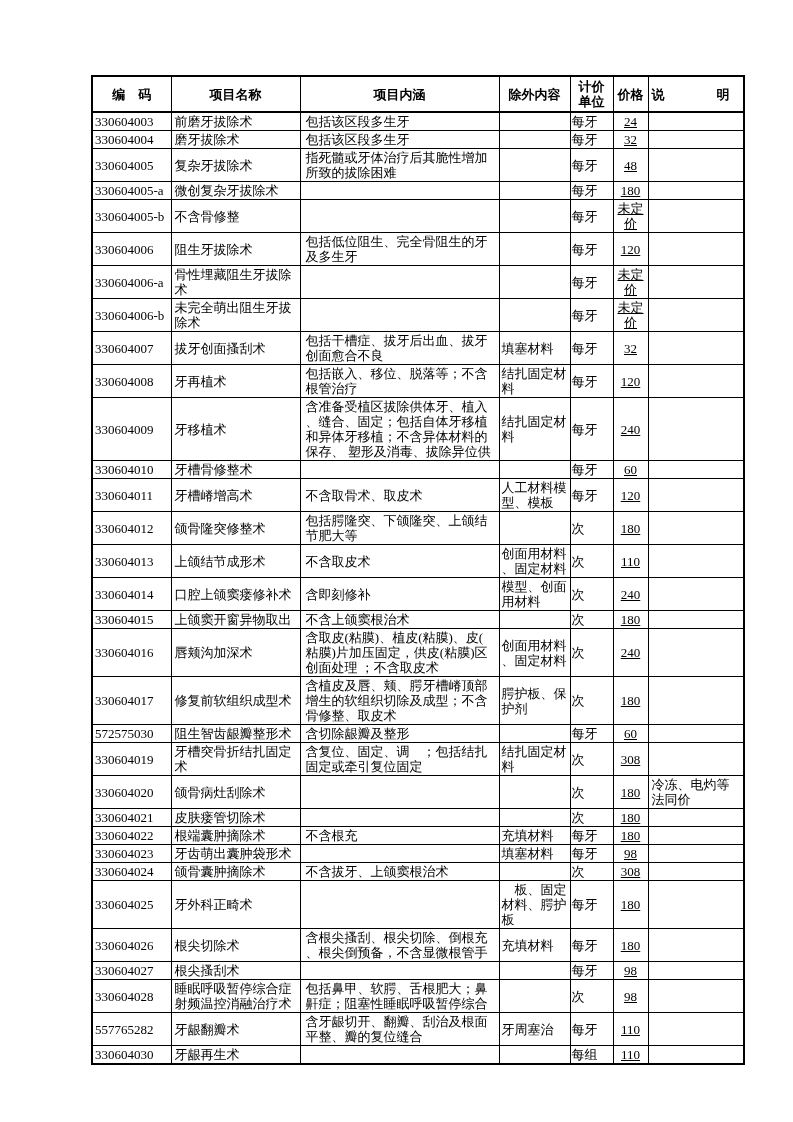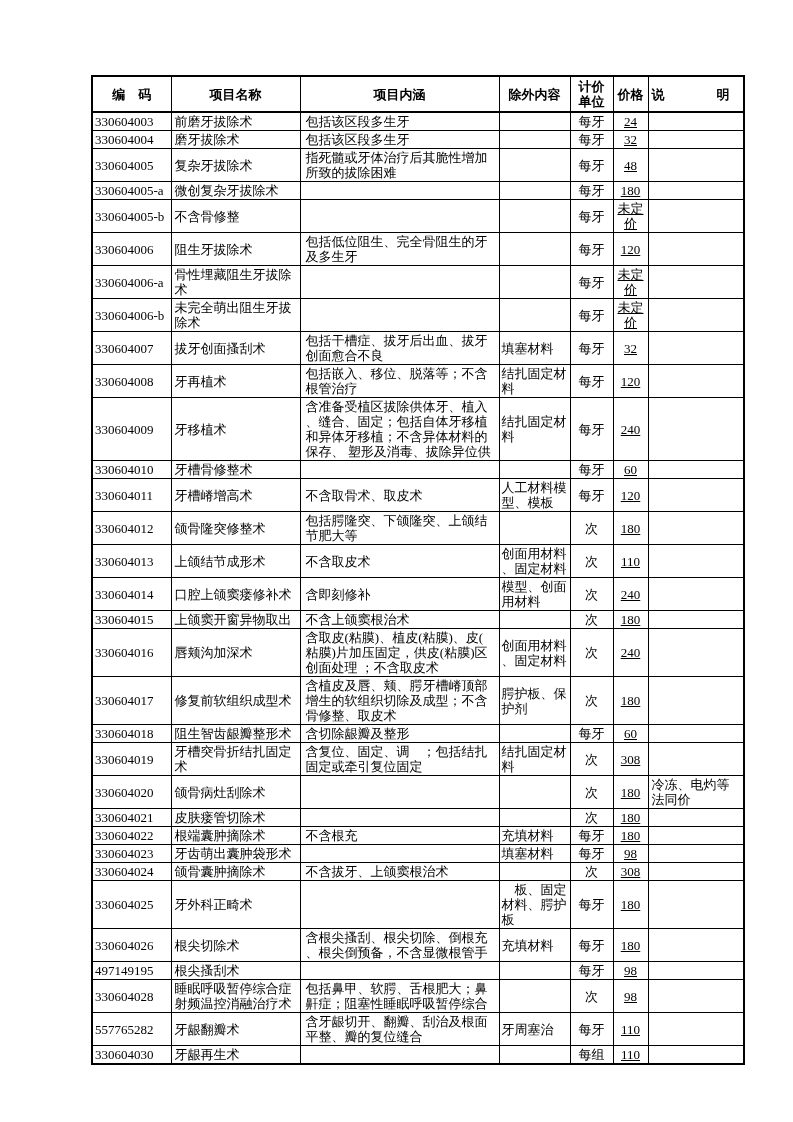--- a/index.html
+++ b/index.html
@@ -55,21 +55,21 @@
     padding: 2px 2px;
   }
   thead th.note-h {
     text-align: left;
     padding-left: 3px;
   }
   td.c-code     { text-align: left; padding-left: 2px; }
   td.c-name     { text-align: left; padding-left: 3px; }
   td.c-content  { text-align: left; padding-left: 5px; padding-right: 5px; }
   td.c-excluded { text-align: left; padding-left: 2px; padding-right: 1px; }
-  td.c-unit     { text-align: center; padding: 1px 1px; }
+  td.c-unit     { text-align: left; padding: 1px 1px; }
   td.c-price    { text-align: center; padding: 1px 1px; text-decoration: underline; }
   td.c-note     { text-align: left; padding-left: 3px; }
 </style>
 </head>
 <body>
 
 <div class="page">
   <div class="sheet">
     <table class="price-table">
       <colgroup>
@@ -258,21 +258,21 @@
           <tr>
     <td class="c-code">330604017</td>
     <td class="c-name">修复前软组织成型术</td>
     <td class="c-content">含植皮及唇、颊、腭牙槽嵴顶部增生的软组织切除及成型；不含骨修整、取皮术</td>
     <td class="c-excluded">腭护板、保护剂</td>
     <td class="c-unit">次</td>
     <td class="c-price">180</td>
     <td class="c-note"></td>
   </tr>
           <tr>
-    <td class="c-code">330604018</td>
+    <td class="c-code">572575030</td>
     <td class="c-name">阻生智齿龈瓣整形术</td>
     <td class="c-content">含切除龈瓣及整形</td>
     <td class="c-excluded"></td>
     <td class="c-unit">每牙</td>
     <td class="c-price">60</td>
     <td class="c-note"></td>
   </tr>
           <tr>
     <td class="c-code">330604019</td>
     <td class="c-name">牙槽突骨折结扎固定术</td>
@@ -339,21 +339,21 @@
           <tr>
     <td class="c-code">330604026</td>
     <td class="c-name">根尖切除术</td>
     <td class="c-content">含根尖搔刮、根尖切除、倒根充、根尖倒预备，不含显微根管手</td>
     <td class="c-excluded">充填材料</td>
     <td class="c-unit">每牙</td>
     <td class="c-price">180</td>
     <td class="c-note"></td>
   </tr>
           <tr>
-    <td class="c-code">497149195</td>
+    <td class="c-code">330604027</td>
     <td class="c-name">根尖搔刮术</td>
     <td class="c-content"></td>
     <td class="c-excluded"></td>
     <td class="c-unit">每牙</td>
     <td class="c-price">98</td>
     <td class="c-note"></td>
   </tr>
           <tr>
     <td class="c-code">330604028</td>
     <td class="c-name">睡眠呼吸暂停综合症射频温控消融治疗术</td>

